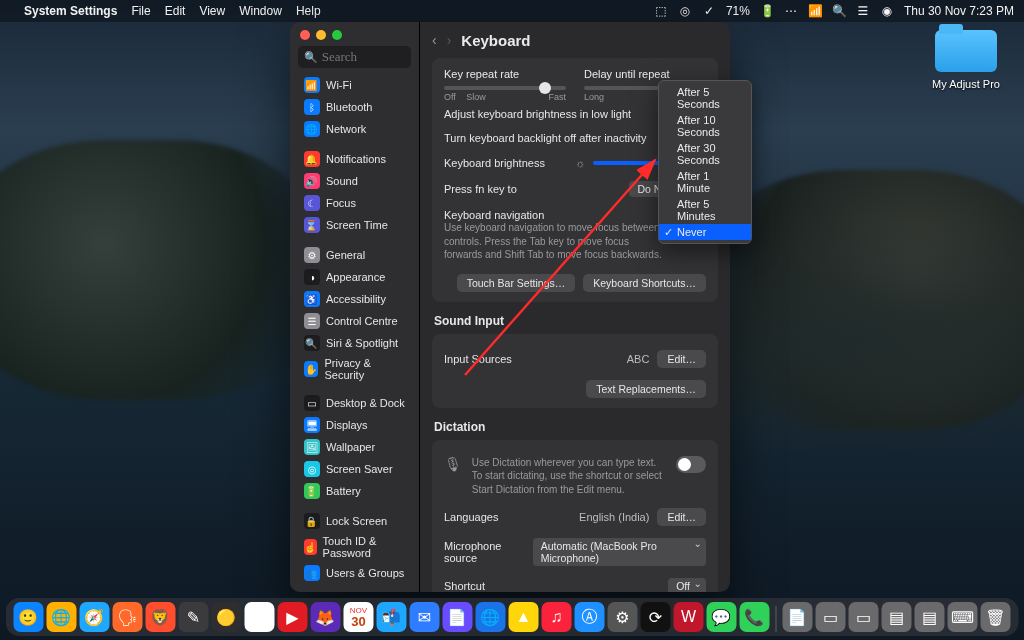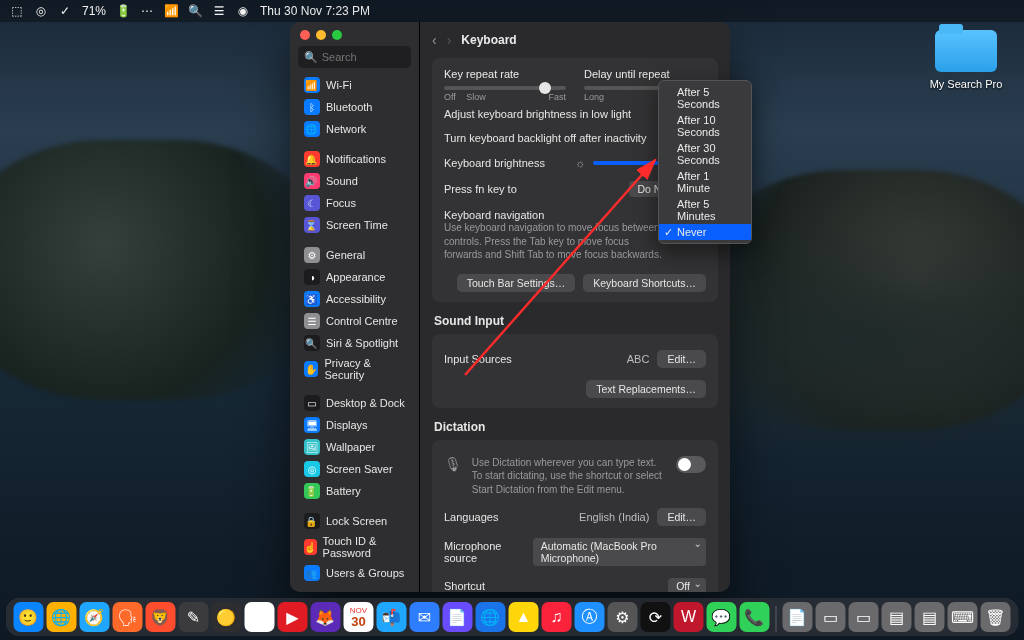--- a/index.html
+++ b/index.html
@@ -46,33 +46,33 @@
     border-radius: 10px 0 0 10px; display:flex; flex-direction:column;
   }
   .traffic { display:flex; gap:6px; padding:8px 10px 6px; }
   .dot { width:10px; height:10px; border-radius:50%; }
   .dot.r{background:#ff5f57;} .dot.y{background:#febc2e;} .dot.g{background:#28c840;}
   .search {
     margin:0 8px 6px; height:22px; background:#1f1f21; border-radius:5px;
     display:flex; align-items:center; padding:0 6px; color:#8a8a8e;
   }
   .search .mag { margin-right:4px; font-size:11px; }
-  .search input { flex:1; background:none; border:none; outline:none; color:#eaeaea; font-size:11px; }
+  .search input { flex:1; background:none; border:none; outline:none; color:#eaeaea; font-size:13px;font-family:Liberation Serif, serif; }
   .sidelist { flex:1; overflow:auto; padding-bottom:6px; }
   .side-item {
     display:flex; align-items:center; gap:6px; padding:3px 8px; margin:0 6px;
     border-radius:5px; cursor:default; color:#e6e6e6;
   }
   .side-sep { height:8px; }
   .side-icon { width:16px; height:16px; border-radius:4px; display:flex; align-items:center; justify-content:center; font-size:10px; color:#fff; }
 
   .content { flex:1; display:flex; flex-direction:column; }
   .header { display:flex; align-items:center; gap:10px; height:36px; padding:0 12px; }
   .navbtn { color:#9a9a9e; font-size:14px; }
-  .title { font-weight:600; font-size:12px;text-align:center; }
+  .title { font-weight:600; font-size:15px;text-align:center; }
   .pane { flex:1; overflow:auto; padding:0 12px 12px; }
   .card { background:#333335; border-radius:8px; padding:10px 12px; margin-bottom:12px; }
   .row { display:flex; align-items:center; justify-content:space-between; padding:6px 0; gap:10px; }
   .row + .row { border-top: none; }
   .label { color:#e6e6e6; font-size:11px; }
   .sub { color:#9a9a9e; font-size:10px; line-height:1.35; }
   .section-title { font-weight:600; font-size:12px; margin:4px 0 6px 2px; color:#e6e6e6; }
 
   .slider-row { display:flex; align-items:flex-start; gap:18px; }
   .slider-block { flex:1; }
@@ -120,38 +120,47 @@
 </style>
 </head>
 <body>
 
 <div class="wall-band2"></div>
 <div class="wall-band4"></div>
 <div class="wall-band3"></div>
 <div class="wall-band1"></div>
 
 <div class="menubar">
+  <div class="menubar-left">
+    <span class="apple"></span>
+    <span class="bold">System Settings</span>
+    <span>File</span>
+    <span>Edit</span>
+    <span>View</span>
+    <span>Window</span>
+    <span>Help</span>
+  </div>
   <div class="menubar-right">
     <span class="ico">⬚</span>
     <span class="ico">◎</span>
     <span class="ico">✓</span>
     <span>71%</span>
     <span class="ico">🔋</span>
     <span class="ico">⋯</span>
     <span class="ico">📶</span>
     <span class="ico">🔍</span>
     <span class="ico">☰</span>
     <span class="ico">◉</span>
     <span>Thu 30 Nov  7:23 PM</span>
   </div>
 </div>
 
 <div class="desktop-item">
   <div class="desktop-folder"></div>
-  <div class="desktop-label">My Search Pro</div>
+  <div class="desktop-label">My Adjust Pro</div>
 </div>
 
 <div class="window">
   <div class="sidebar">
     <div class="traffic">
       <div class="dot r"></div>
       <div class="dot y"></div>
       <div class="dot g"></div>
     </div>
     <div class="search">

